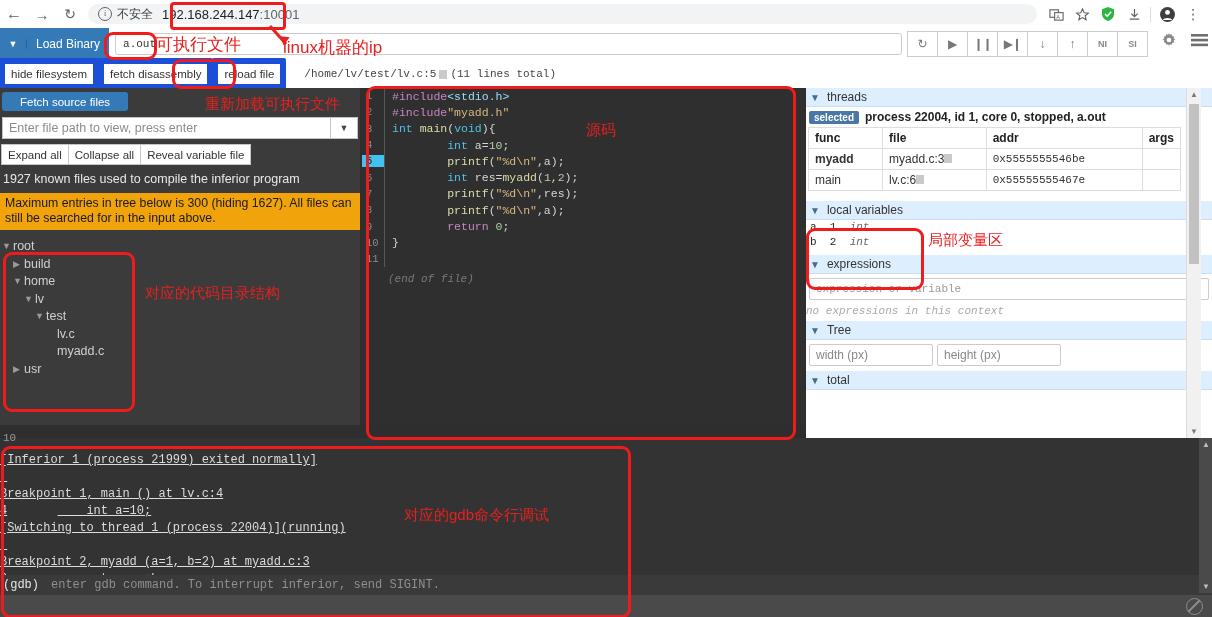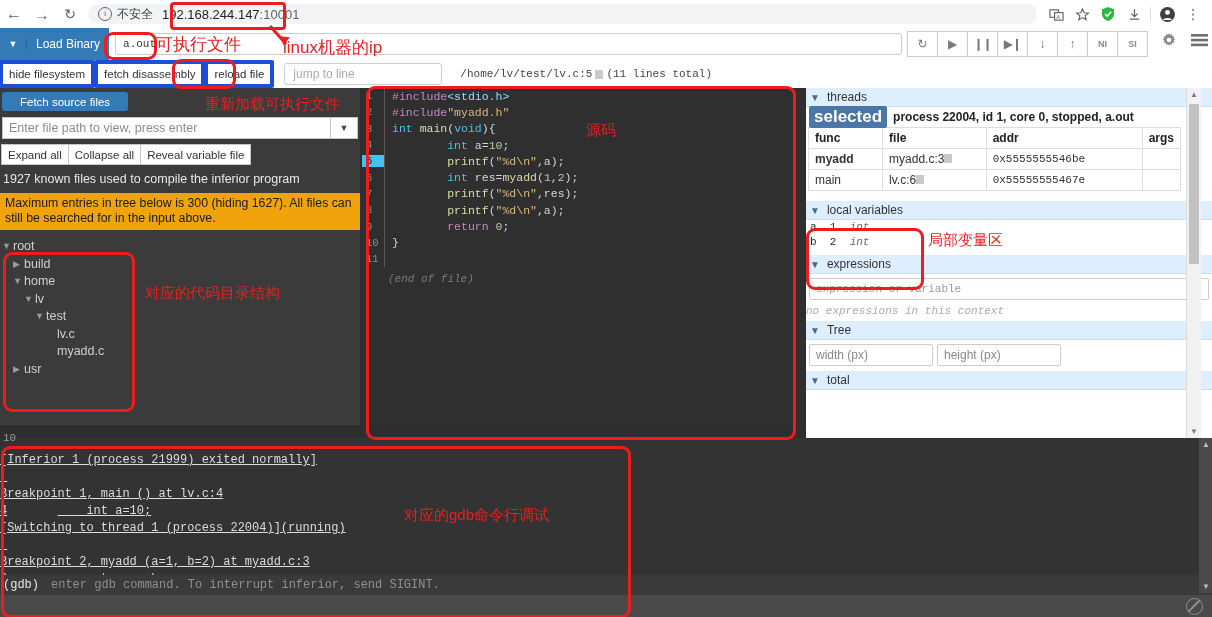--- a/index.html
+++ b/index.html
@@ -66,21 +66,21 @@
     width:26px;height:24px;display:flex;align-items:center;justify-content:center;
     color:#777;font-size:16px;margin-left:4px;
   }
 
   
   .subbar{
     position:absolute;left:0;top:60px;width:1212px;height:28px;
     background:#fff;display:flex;align-items:center;
   }
   .sbtn{
-    height:20px;border:4px solid #1d4ed8;background:#fff;color:#333;font-size:11.5px;
+    height:20px;border:6px solid #1d4ed8;background:#fff;color:#333;font-size:11.5px;
     display:flex;align-items:center;padding:0 6px;margin-left:-1px;border-radius:2px;
   }
   .jumpinput{
     width:140px;height:20px;border:1px solid #ccc;border-radius:3px;background:#fff;
     color:#aaa;font-size:12px;display:flex;align-items:center;padding:0 8px;margin-left:10px;
   }
   .filepath{
     margin-left:18px;font-family:"Liberation Mono",monospace;font-size:11px;color:#444;
     display:flex;align-items:center;gap:3px;
   }
@@ -146,21 +146,21 @@
     position:absolute;left:806px;top:88px;width:406px;height:350px;
     background:#fff;overflow:hidden;
   }
   .sec-head{
     background:#ddeeff;border-bottom:1px solid #c9def2;height:18px;
     display:flex;align-items:center;color:#333;font-size:12px;padding-left:4px;gap:7px;
   }
   .chev{color:#4a6a8a;font-size:10px;}
   .selrow{display:flex;align-items:center;height:20px;padding-left:3px;gap:6px;}
   .selbadge{
-    background:#4a76a8;color:#fff;font-size:17px;font-weight:bold;border-radius:2px;
+    background:#4a76a8;color:#fff;font-size:10px;font-weight:bold;border-radius:2px;
     padding:1px 5px;
   }
   .seltxt{font-size:12px;font-weight:bold;color:#222;}
   table.thr{border-collapse:collapse;width:373px;margin-left:2px;font-size:12px;}
   table.thr th{
     border:1px solid #ddd;text-align:left;padding:3px 6px;font-weight:bold;color:#222;
   }
   table.thr td{border:1px solid #ddd;padding:3px 6px;color:#333;}
   td.addr{color:#5b9bd5;font-family:"Liberation Mono",monospace;font-size:11px;}
   td.bold{font-weight:bold;}
@@ -309,21 +309,20 @@
           <rect y="5.8" width="17" height="2.6" fill="#6f6f6f"></rect>
           <rect y="10.6" width="17" height="2.6" fill="#6f6f6f"></rect>
         </svg>
     </div>
   </div>
 
   <div class="subbar">
     <div class="sbtn">hide filesystem</div>
     <div class="sbtn">fetch disassembly</div>
     <div class="sbtn">reload file</div>
-    <div class="jumpinput">jump to line</div>
     <div class="filepath">
       <span>/home/lv/test/lv.c:5</span>
       <span class="boxglyph"></span>
       <span>(11 lines total)</span>
     </div>
   </div>
 
   <div class="sidebar">
     <div class="fetchbtn">Fetch source files</div>
     <div class="pathrow">

